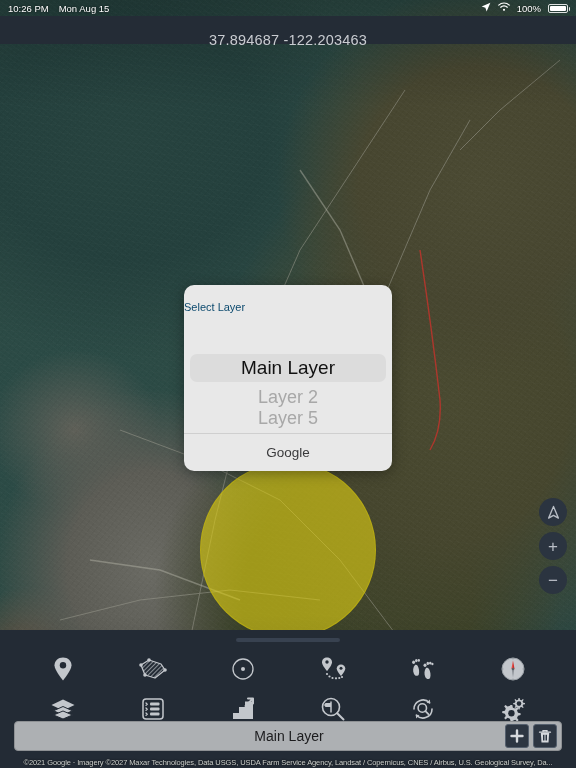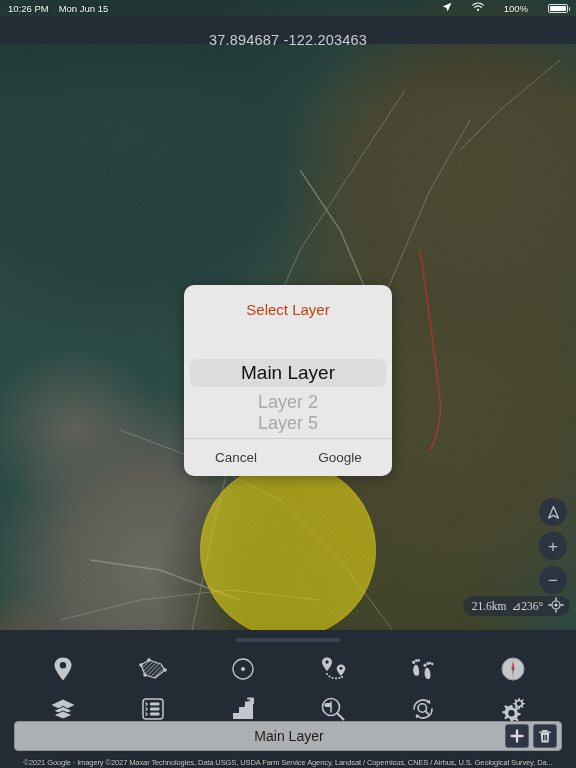--- a/index.html
+++ b/index.html
@@ -80,21 +80,21 @@
     display: flex; align-items: center;
     padding: 0 8px;
     font-size: 9.5px;
     color: #ffffff;
     z-index: 30;
     text-shadow: 0 0 2px rgba(0,0,0,.8);
   }
   #status-bar .sb-left { display: flex; align-items: center; gap: 10px; }
   #status-bar .sb-right {
     margin-left: auto;
-    display: flex; align-items: center; gap: 20px;
+    display: flex; align-items: center; gap: 7px;
   }
   .battery-shell {
     width: 20px; height: 9px;
     border: 1px solid rgba(255,255,255,.85);
     border-radius: 2px;
     position: relative;
     display: inline-block;
   }
   .battery-shell::after {
     content: ""; position: absolute;
@@ -233,23 +233,22 @@
     position: absolute;
     left: 184px; top: 285px;
     width: 208px;
     background: #e8e8e8;
     border-radius: 10px;
     z-index: 40;
     box-shadow: 0 2px 14px rgba(0,0,0,.35);
     overflow: hidden;
   }
   #modal .modal-title {
-    text-align: center;
-    font-size: 15px;
-    color: #c2410c;
+    font-size: 11px;
+    color: #0c4a6e;
     padding: 16px 0 0;
   }
   #modal .picker {
     height: 120px;
     position: relative;
     display: flex; flex-direction: column;
     align-items: stretch;
     justify-content: flex-end;
     padding-bottom: 4px;
   }
@@ -308,21 +307,21 @@
       <path d="M420 250 Q432 330 440 400 Q442 430 430 450" stroke="#c0342c" stroke-width="1.4" fill="none" opacity=".85"></path>
     </svg>
 
     <div id="yellow-circle"></div>
     <div class="shade"></div>
   </div>
 
   <div id="status-bar">
     <div class="sb-left">
       <span>10:26 PM</span>
-      <span>Mon Jun 15</span>
+      <span>Mon Aug 15</span>
     </div>
     <div class="sb-right">
       <span>
         <svg width="10" height="10" viewBox="0 0 16 16">
             <path d="M15 1 L1 7 L7 9 L9 15 Z" fill="#ffffff"></path>
           </svg>
       </span>
       <span>
         <svg width="12" height="10" viewBox="0 0 16 12">
           <path d="M1 3.5 A10 10 0 0 1 15 3.5" stroke="#fff" stroke-width="1.6" fill="none" stroke-linecap="round"></path>
@@ -348,31 +347,20 @@
       </svg>
     </div>
     <div class="map-btn">
       <span class="glyph">+</span>
     </div>
     <div class="map-btn">
       <span class="glyph">−</span>
     </div>
   </div>
 
-  <div id="scale-pill">
-    <span>21.6km</span>
-    <span class="bearing">⊿236°</span>
-    <span>
-      <svg width="16" height="16" viewBox="0 0 20 20">
-        <circle cx="10" cy="10" r="5" fill="none" stroke="#d5d8dc" stroke-width="1.4"></circle>
-        <circle cx="10" cy="10" r="2" fill="#d5d8dc"></circle>
-        <path d="M10 1 V4 M10 16 V19 M1 10 H4 M16 10 H19" stroke="#d5d8dc" stroke-width="1.6" stroke-linecap="round"></path>
-      </svg>
-    </span>
-  </div>
 
   <div id="bottom-panel">
     <div id="drag-handle"></div>
 
     <div id="icon-grid">
 
       <div class="tool-icon">
         <svg width="22" height="26" viewBox="0 0 22 26">
           <path d="M11 1.5 C6 1.5 2.5 5 2.5 9.3 C2.5 14.5 11 24.5 11 24.5 C11 24.5 19.5 14.5 19.5 9.3 C19.5 5 16 1.5 11 1.5 Z" fill="#c3c7cc"></path>
           <circle cx="11" cy="9.2" r="3.2" fill="#232b35"></circle>
@@ -539,18 +527,17 @@
   <div id="attribution">©2021 Google · Imagery ©2027 Maxar Technologies, Data USGS, USDA Farm Service Agency, Landsat / Copernicus, CNES / Airbus, U.S. Geological Survey, Da...</div>
 
   <div id="modal">
     <div class="modal-title">Select Layer</div>
     <div class="picker">
       <div class="picker-row selected">Main Layer</div>
       <div class="picker-row">Layer 2</div>
       <div class="picker-row">Layer 5</div>
     </div>
     <div class="modal-actions">
-      <div class="act">Cancel</div>
       <div class="act">Google</div>
     </div>
   </div>
 
 </div>
 
 </body></html>

